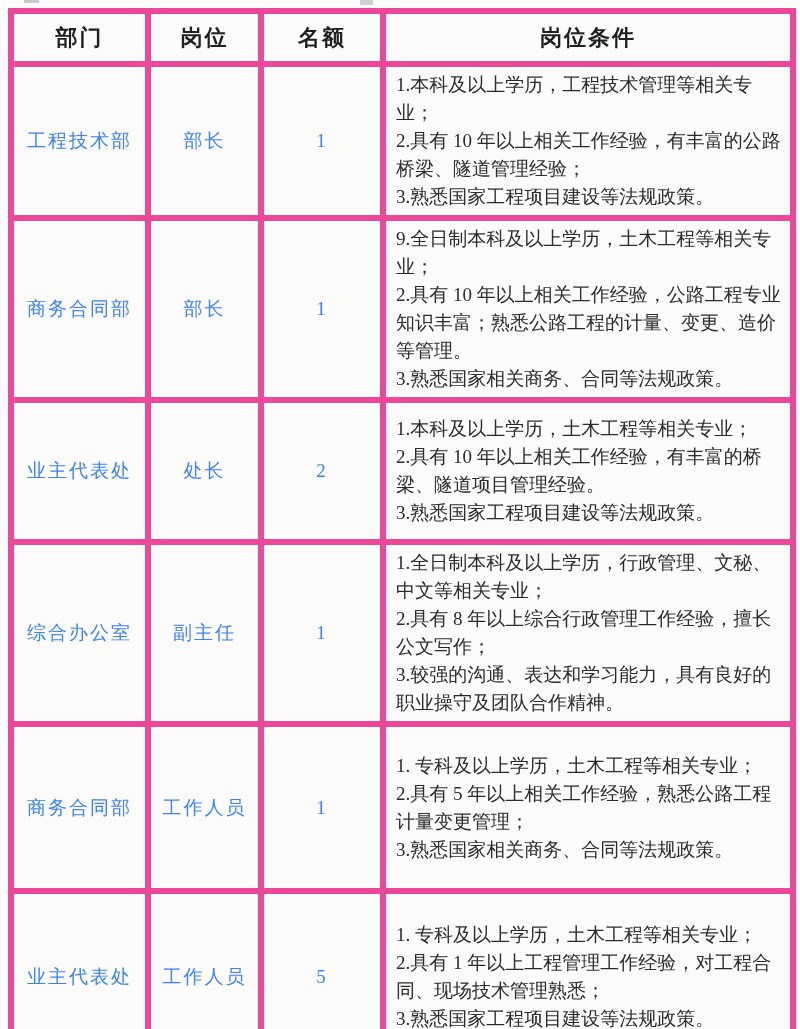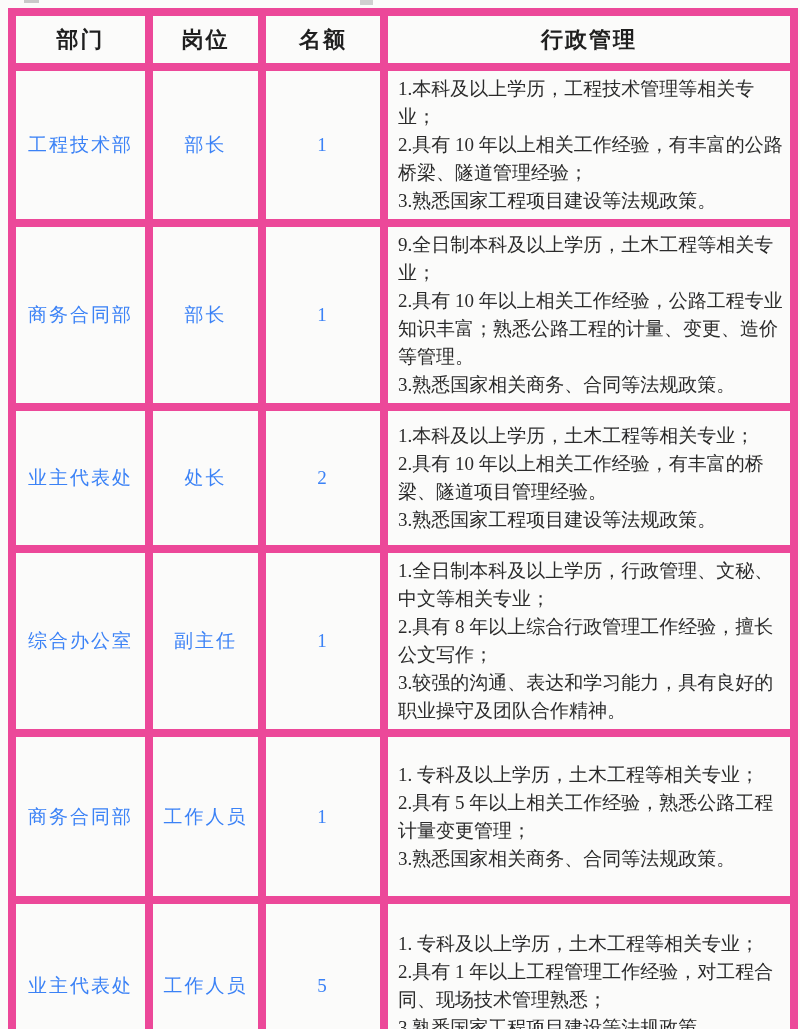--- a/index.html
+++ b/index.html
@@ -26,21 +26,21 @@
   table.job-table {
     position: absolute;
     left: 8px;
     top: 8px;
     width: 782px;
     border-collapse: collapse;
     table-layout: fixed;
     border: 3px solid #1b1b1b;
   }
   .job-table th, .job-table td {
-    border: 8px solid #ec4899;
+    border: 6px solid #ec4899;
     vertical-align: middle;
     overflow: hidden;
   }
   .job-table th {
     height: 45px;
     font-size: 22px;
     font-weight: bold;
     text-align: center;
     letter-spacing: 2px;
     color: #1f1f1f;
@@ -80,21 +80,21 @@
       <col style="width:137px">
       <col style="width:113px">
       <col style="width:122px">
       <col style="width:410px">
     </colgroup>
     <tbody>
       <tr class="r-head">
         <th>部门</th>
         <th>岗位</th>
         <th>名额</th>
-        <th>行政管理</th>
+        <th>岗位条件</th>
       </tr>
 
       <tr class="r0">
         <td class="cell-center">工程技术部</td>
         <td class="cell-center">部长</td>
         <td class="cell-center">1</td>
         <td class="cell-cond">
           <div class="cond">1.本科及以上学历，工程技术管理等相关专业；</div>
           <div class="cond">2.具有 10 年以上相关工作经验，有丰富的公路桥梁、隧道管理经验；</div>
           <div class="cond">3.熟悉国家工程项目建设等法规政策。</div>

